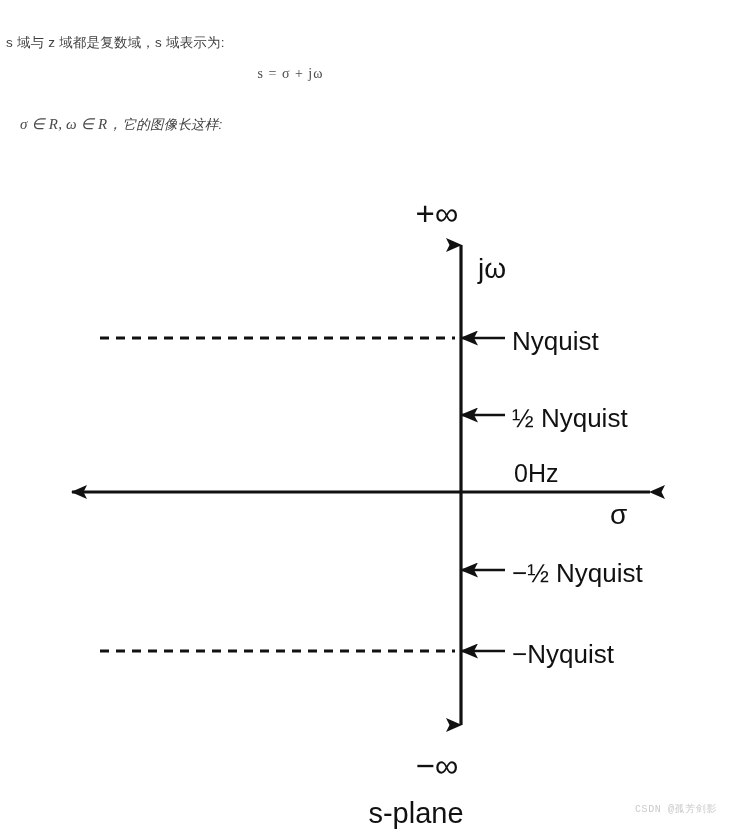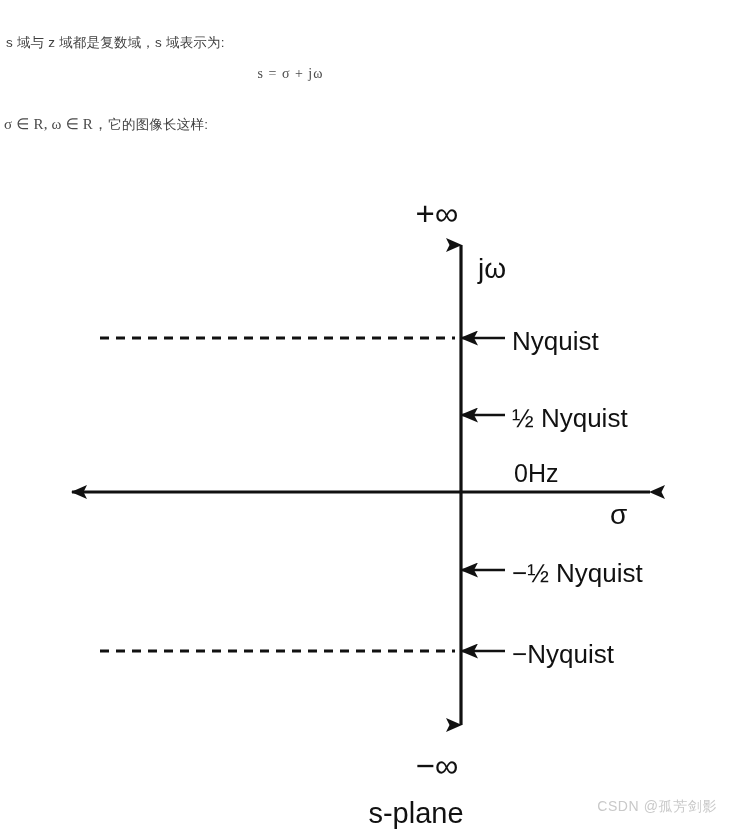--- a/index.html
+++ b/index.html
@@ -19,21 +19,21 @@
   
   .prose-line {
     position: absolute;
     font-size: 13.5px;
     line-height: 20px;
     color: #3f3f3f;
     letter-spacing: 0.2px;
     white-space: nowrap;
   }
   #text-line-1 { left: 6px; top: 9px; margin-top: 24px; }
-  #text-line-2 { left: 4px; top: 114px; }
+  #text-line-2 { left: 20px; top: 114px; font-style: italic; }
 
   .mathspan {
     font-family: "Liberation Serif", serif;
     font-size: 15px;
     color: #4a4a4a;
   }
 
   .formula {
     position: absolute;
     left: 0;
@@ -62,22 +62,22 @@
   .fig-label {
     font-family: "Liberation Sans", sans-serif;
     fill: #111111;
   }
 
   
   #watermark {
     position: absolute;
     right: 14px;
     bottom: 17px;
-    font-family: Liberation Sans, sans-serif;
-    font-size: 14px;
+    font-family: Liberation Mono, monospace;
+    font-size: 10px;
     color: #c9c9c9;
     letter-spacing: 0.6px;
     white-space: nowrap;
     user-select: none;
   }
 </style>
 </head>
 <body>
 
 <div class="prose-line" id="text-line-1">s 域与 z 域都是复数域，s 域表示为:</div>

